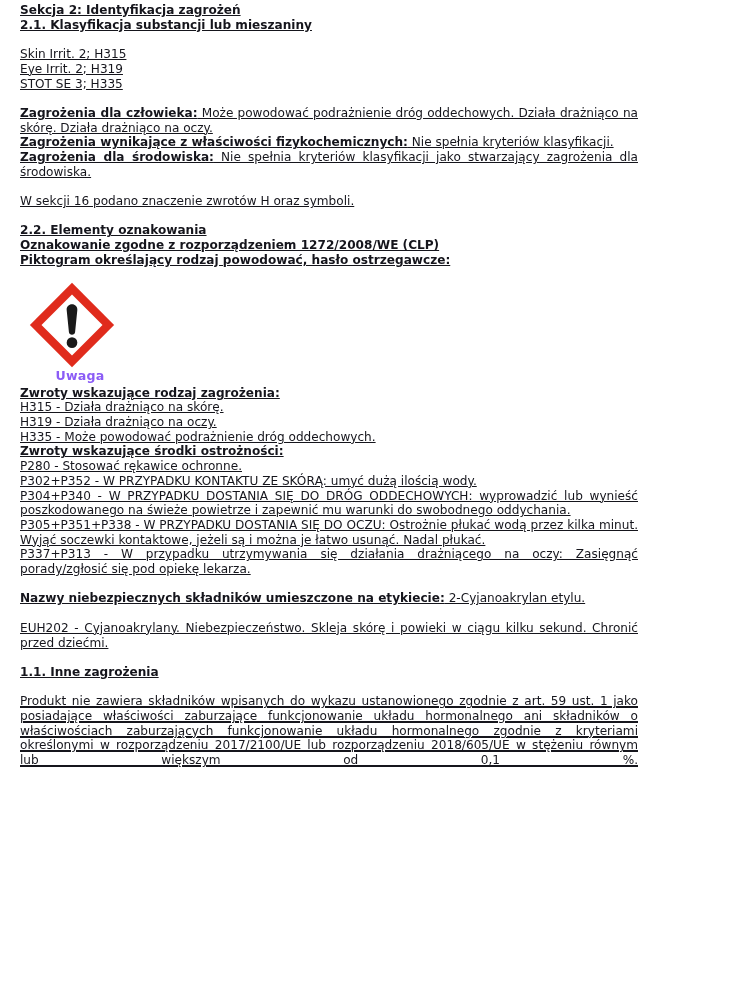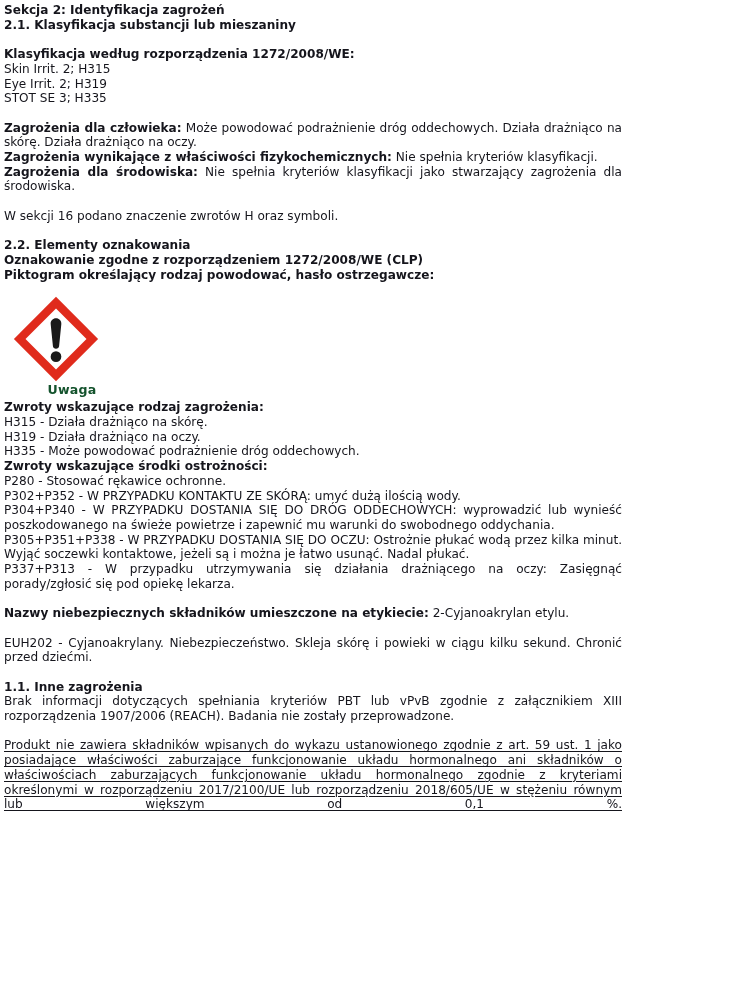--- a/index.html
+++ b/index.html
@@ -12,22 +12,23 @@
     height: 1008px;
     font-family: "DejaVu Sans", sans-serif;
     color: #15151c;
     -webkit-font-smoothing: antialiased;
   }
   .page {
     position: relative;
     width: 718px;
     height: 1008px;
     box-sizing: border-box;
-    padding: 3px 108px 0 4px;
+    padding: 3px 108px 0 20px;
     overflow: hidden;
+    text-decoration: underline;
   }
   .doc {
     width: 618px;
     font-size: 12.1px;
     line-height: 14.7px;
   }
   .ln {
     white-space: pre-wrap;
   }
   .b { font-weight: bold; }
@@ -68,42 +69,41 @@
     width: 86px;
     height: 86px;
   }
   .diamond-box svg {
     display: block;
     width: 86px;
     height: 86px;
   }
   .picto-label {
     position: absolute;
-    left: 25px;
+    left: 17px;
     top: 87px;
     width: 86px;
     text-align: center;
     font-size: 12.6px;
     font-weight: bold;
     letter-spacing: 0.2px;
-    color: #14532d;
+    color: #8b5cf6;
   }
 </style>
 </head>
 <body>
 
 <div class="page">
   <div class="doc">
 
     <p class="blk b ln">Sekcja 2: Identyfikacja zagrożeń</p>
     <p class="blk b ln">2.1. Klasyfikacja substancji lub mieszaniny</p>
 
     <div class="gap"></div>
 
-    <p class="blk b ln">Klasyfikacja według rozporządzenia 1272/2008/WE:</p>
     <p class="blk ln">Skin Irrit. 2; H315</p>
     <p class="blk ln">Eye Irrit. 2; H319</p>
     <p class="blk ln">STOT SE 3; H335</p>
 
     <div class="gap"></div>
 
     <p class="blk just"><span class="b">Zagrożenia dla człowieka:</span><span> Może powodować podrażnienie dróg oddechowych. Działa drażniąco na skórę. Działa drażniąco na oczy.</span></p>
     <p class="blk just"><span class="b">Zagrożenia wynikające z właściwości fizykochemicznych:</span><span> Nie spełnia kryteriów klasyfikacji.</span></p>
     <p class="blk just"><span class="b">Zagrożenia dla środowiska:</span><span> Nie spełnia kryteriów klasyfikacji jako stwarzający zagrożenia dla środowiska.</span></p>
 
@@ -145,20 +145,19 @@
 
     <p class="blk just"><span class="b">Nazwy niebezpiecznych składników umieszczone na etykiecie:</span><span> 2-Cyjanoakrylan etylu.</span></p>
 
     <div class="gap"></div>
 
     <p class="blk just">EUH202 - Cyjanoakrylany. Niebezpieczeństwo. Skleja skórę i powieki w ciągu kilku sekund. Chronić przed dziećmi.</p>
 
     <div class="gap"></div>
 
     <p class="blk b ln">1.1. Inne zagrożenia</p>
-    <p class="blk just">Brak informacji dotyczących spełniania kryteriów PBT lub vPvB zgodnie z załącznikiem XIII rozporządzenia 1907/2006 (REACH). Badania nie zostały przeprowadzone.</p>
 
     <div class="gap"></div>
 
     <p class="blk just-all underline-blk">Produkt nie zawiera składników wpisanych do wykazu ustanowionego zgodnie z art. 59 ust. 1 jako posiadające właściwości zaburzające funkcjonowanie układu hormonalnego ani składników o właściwościach zaburzających funkcjonowanie układu hormonalnego zgodnie z kryteriami określonymi w rozporządzeniu 2017/2100/UE lub rozporządzeniu 2018/605/UE w stężeniu równym lub większym od 0,1 %.</p>
 
   </div>
 </div>
 
 </body></html>

